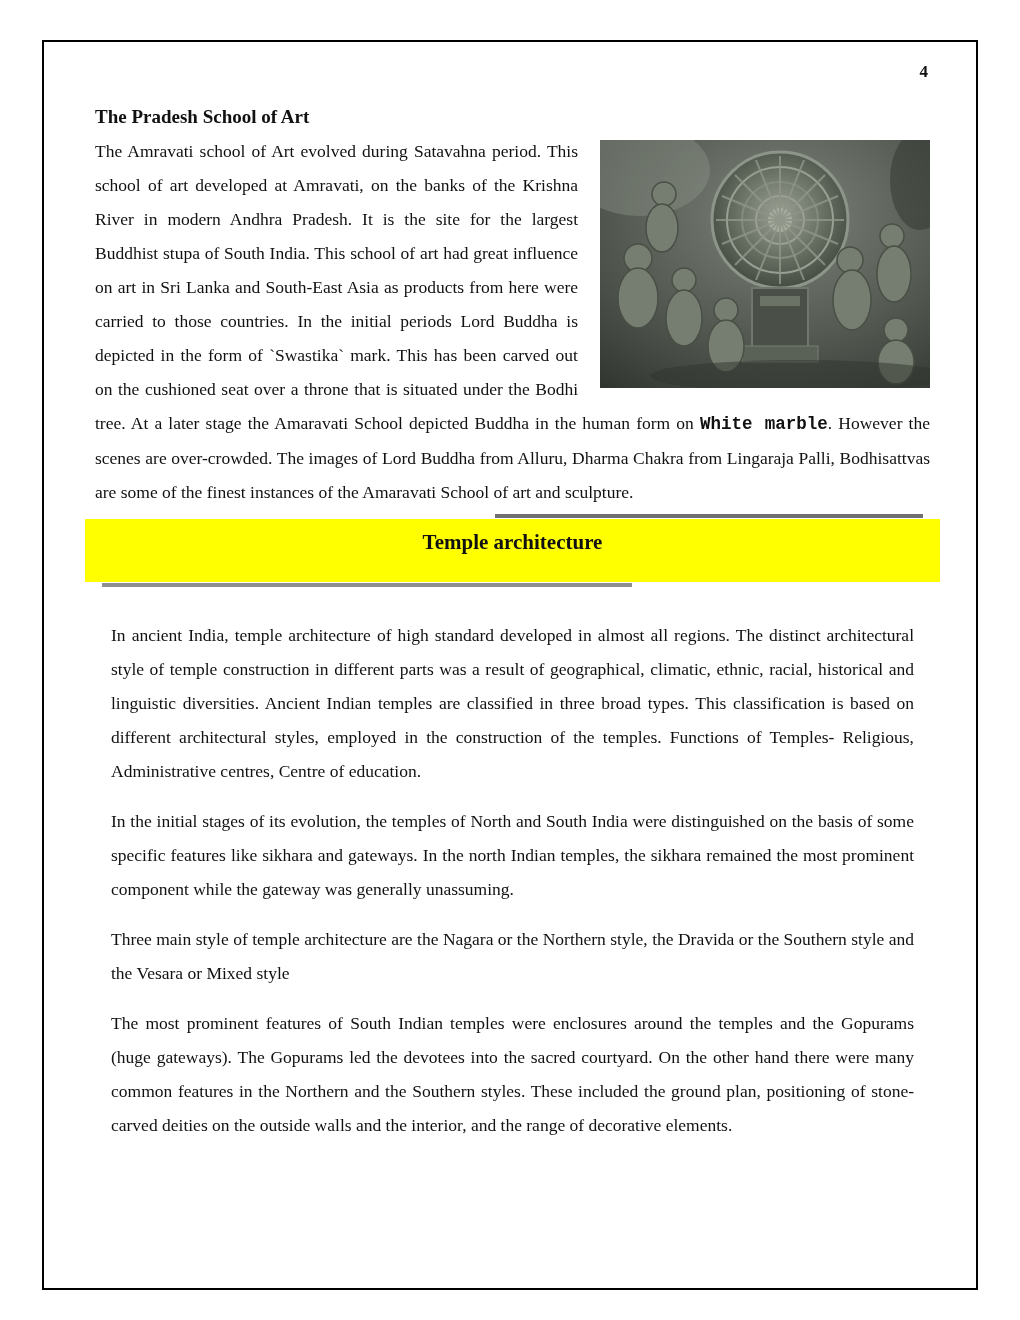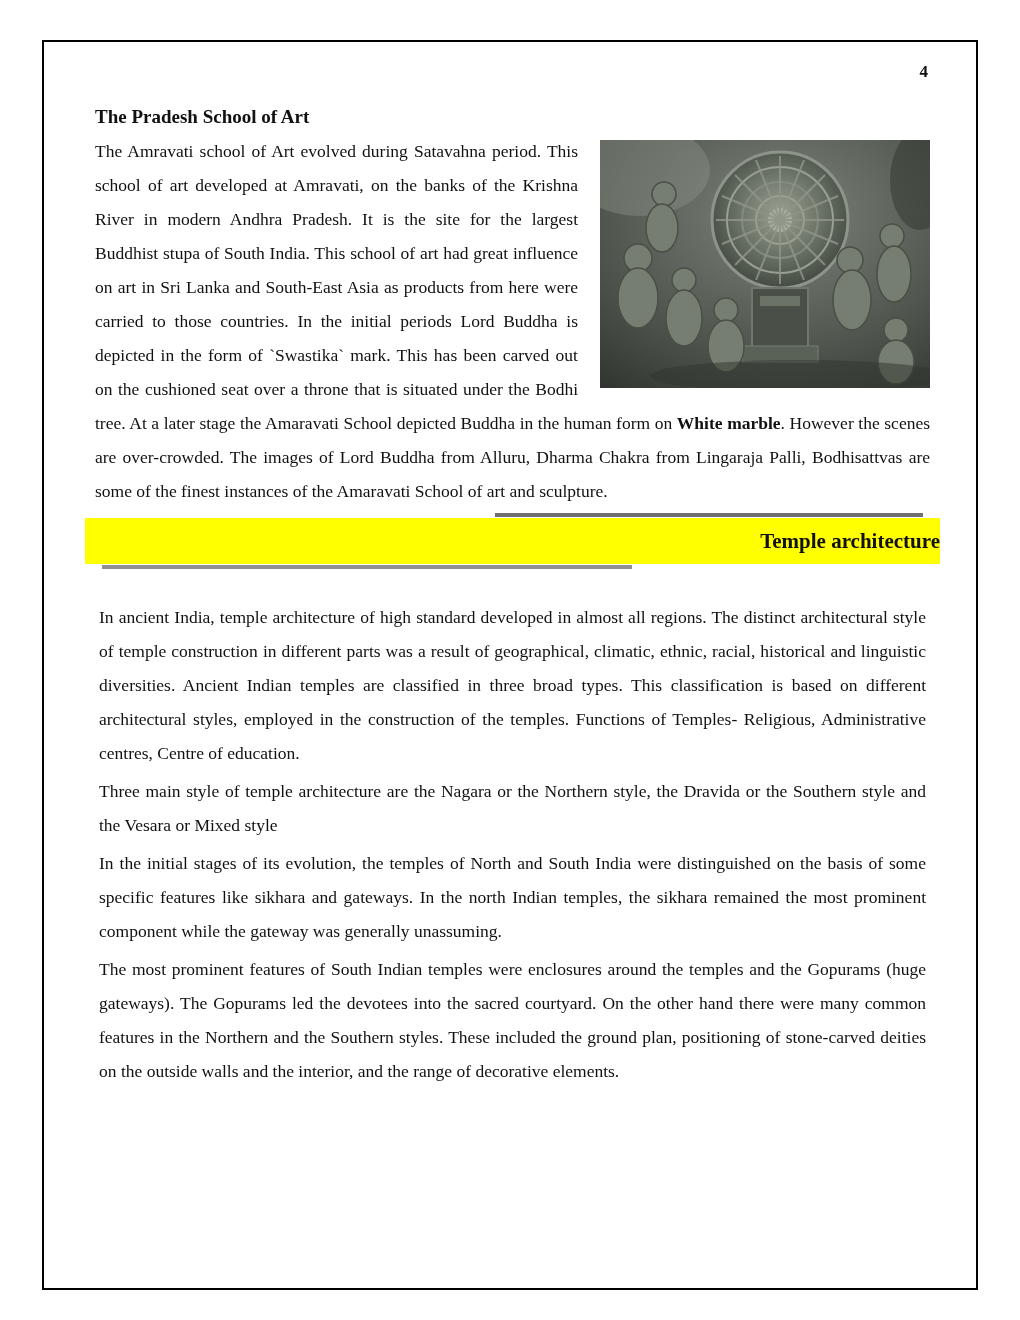--- a/index.html
+++ b/index.html
@@ -52,23 +52,23 @@
     margin: 6px 0 8px 22px;
     background: #444;
     overflow: hidden;
   }
   .figure svg { display: block; }
   .banner {
     clear: both;
     position: relative;
     margin: 10px -10px 0 -10px;
     background: #ffff00;
-    height: 46px;
+    height: 63px;
     line-height: 46px;
-    text-align: right;
+    text-align: center;
     font-weight: bold;
     font-size: 21px;
   }
   .smudge-top {
     position: absolute;
     top: -5px;
     left: 48%;
     right: 2%;
     height: 4px;
     background: #4c4c4c;
@@ -79,22 +79,22 @@
     bottom: -5px;
     left: 2%;
     width: 62%;
     height: 4px;
     background: #6a6a6a;
     opacity: 0.75;
   }
   .section2 {
     margin-top: 36px;
   }
-  .section2 .para { margin: 4px; }
-  b.inline-bold { font-weight: bold; }
+  .section2 .para { margin: 16px; }
+  b.inline-bold { font-weight: bold; font-family: Liberation Mono, monospace; }
 </style>
 </head>
 <body>
 
 <div class="page-border">
   <div class="page-number">4</div>
 
   <div class="content">
 
     <h2 class="heading">The Pradesh School of Art</h2>
@@ -164,19 +164,19 @@
     </p>
 
     <div class="banner">
       <span class="smudge-top"></span>
       <span>Temple architecture</span>
       <span class="smudge-bottom"></span>
     </div>
 
     <div class="section2">
       <p class="para">In ancient India, temple architecture of high standard developed in almost all regions. The distinct architectural style of temple construction in different parts was a result of geographical, climatic, ethnic, racial, historical and linguistic diversities. Ancient Indian temples are classified in three broad types. This classification is based on different architectural styles, employed in the construction of the temples. Functions of Temples-  Religious, Administrative centres, Centre of education.</p>
+      <p class="para">In the initial stages of its evolution, the temples of North and South India were distinguished on the basis of some specific features like sikhara and gateways. In the north Indian temples, the sikhara remained the most prominent component while the gateway was generally unassuming.</p>
       <p class="para">Three main style of temple architecture are the Nagara or the Northern style, the Dravida or the Southern style and the Vesara or Mixed style</p>
-      <p class="para">In the initial stages of its evolution, the temples of North and South India were distinguished on the basis of some specific features like sikhara and gateways. In the north Indian temples, the sikhara remained the most prominent component while the gateway was generally unassuming.</p>
       <p class="para">The most prominent features of South Indian temples were enclosures around the temples and the Gopurams (huge gateways). The Gopurams led the devotees into the sacred courtyard. On the other hand there were many common features in the Northern and the Southern styles. These included the ground plan, positioning of stone-carved deities on the outside walls and the interior, and the range of decorative elements.</p>
     </div>
 
   </div>
 </div>
 
 </body></html>

